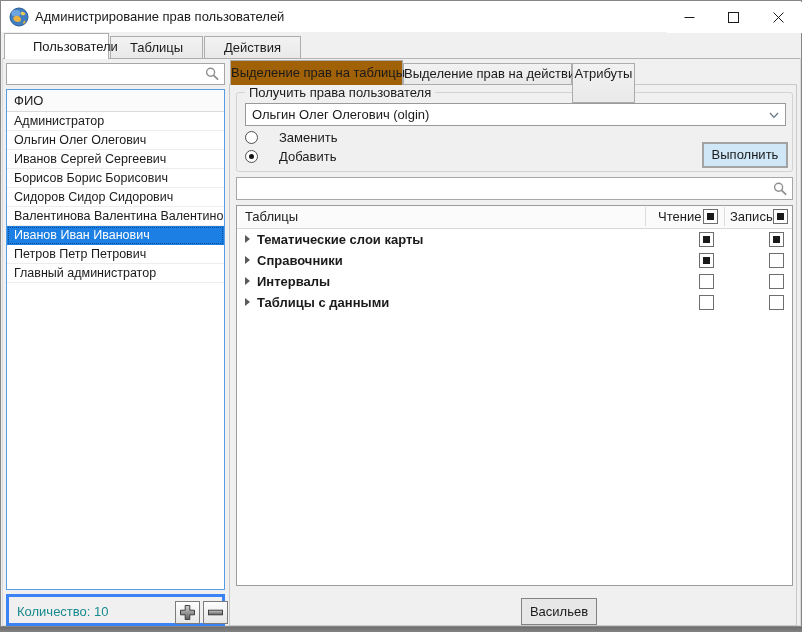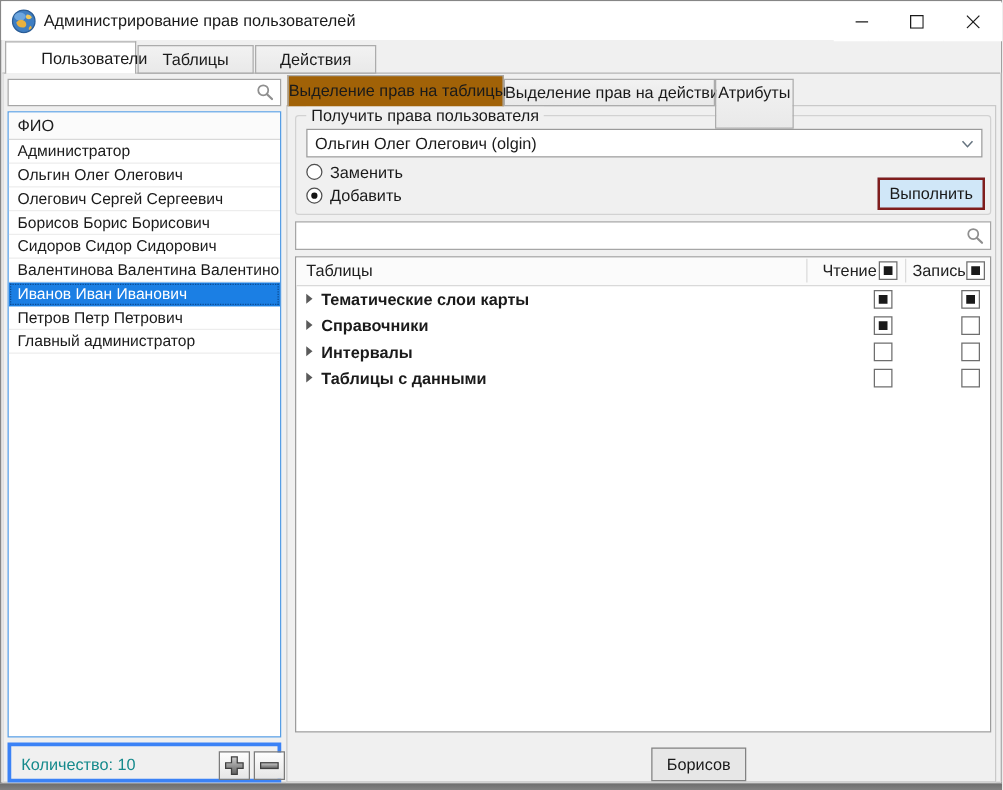--- a/index.html
+++ b/index.html
@@ -60,27 +60,27 @@
     border:1px solid #c9c9c9;background:#f0f0f0;}
 
   
   .groupbox{position:absolute;left:236px;top:92px;width:557px;height:80px;box-sizing:border-box;
     border:1px solid #d2d2d2;border-radius:3px;}
   .groupbox .gb-title{position:absolute;left:8px;top:-8px;background:#f0f0f0;padding:0 4px;line-height:15px;}
   .combo{position:absolute;left:8px;top:10px;width:541px;height:23px;box-sizing:border-box;
     background:#fff;border:1px solid #9a9a9a;}
   .combo .combo-text{position:absolute;left:6px;top:0;height:21px;line-height:21px;white-space:nowrap;}
   .combo .chev{position:absolute;right:6px;top:8px;}
-  .radio-row{position:absolute;left:8px;height:15px;display:flex;align-items:center;gap:6px;}
+  .radio-row{position:absolute;left:8px;height:15px;display:flex;align-items:center;gap:21px;}
   .radio-row.r1{top:37px}.radio-row.r2{top:56px}
   .radio{width:13px;height:13px;box-sizing:border-box;border:1px solid #4f4f4f;border-radius:50%;background:#fff;position:relative;}
   .radio .dot{display:none;position:absolute;left:3px;top:3px;width:5px;height:5px;border-radius:50%;background:#141414;}
   .radio.on .dot{display:block;}
   .exec-btn{position:absolute;left:465px;top:49px;width:86px;height:26px;box-sizing:border-box;
-    border:2px solid #7f1d1d;background:#d0e7f8;text-align:center;line-height:22px;}
+    border:2px solid #a3a3a3;background:#d0e7f8;text-align:center;line-height:22px;}
 
   
   .perm-table{position:absolute;left:236px;top:205px;width:557px;height:381px;box-sizing:border-box;
     border:1px solid #9c9c9c;background:#fff;overflow:hidden;}
   .perm-header{position:relative;height:22px;background:#fbfbfb;border-bottom:1px solid #d9d9d9;}
   .perm-header .hname{position:absolute;left:8px;top:0;line-height:21px;color:#202020;}
   .perm-header .hread{position:absolute;left:421px;top:0;line-height:21px;color:#202020;}
   .perm-header .hwrite{position:absolute;left:493px;top:0;line-height:21px;color:#202020;}
   .hsep{position:absolute;top:1px;width:1px;height:19px;background:#dcdcdc;}
   .hsep.s1{left:408px}.hsep.s2{left:487px}
@@ -150,21 +150,21 @@
     <svg class="mag" width="14" height="14" viewBox="0 0 14 14">
       <circle cx="5.6" cy="5.2" r="4" fill="none" stroke="#8f8f8f" stroke-width="1.4"></circle>
       <line x1="8.6" y1="8.4" x2="12.6" y2="12.2" stroke="#8f8f8f" stroke-width="1.8" stroke-linecap="round"></line>
     </svg>
   </div>
 
   <div class="user-list">
     <div class="list-header">ФИО</div>
     <div class="user-row">Администратор</div>
     <div class="user-row">Ольгин Олег Олегович</div>
-    <div class="user-row">Олегович Сергей Сергеевич</div>
+    <div class="user-row">Иванов Сергей Сергеевич</div>
     <div class="user-row">Борисов Борис Борисович</div>
     <div class="user-row">Сидоров Сидор Сидорович</div>
     <div class="user-row">Валентинова Валентина Валентиновна</div>
     <div class="user-row on">Иванов Иван Иванович</div>
     <div class="user-row">Петров Петр Петрович</div>
     <div class="user-row">Главный администратор</div>
   </div>
 
   <div class="count-box">
     <span class="count-text">Количество: 10</span>
@@ -259,16 +259,16 @@
       <span class="cb cbw unchecked"></span>
     </div>
     <div class="tree-row">
       <span class="expander"></span>
       <span class="tlabel">Таблицы с данными</span>
       <span class="cb cbr unchecked"></span>
       <span class="cb cbw unchecked"></span>
     </div>
   </div>
 
-  <div class="btn reset">Борисов</div>
+  <div class="btn reset">Васильев</div>
 
   <div class="desktop-strip"></div>
 </div>
 
 </body></html>

